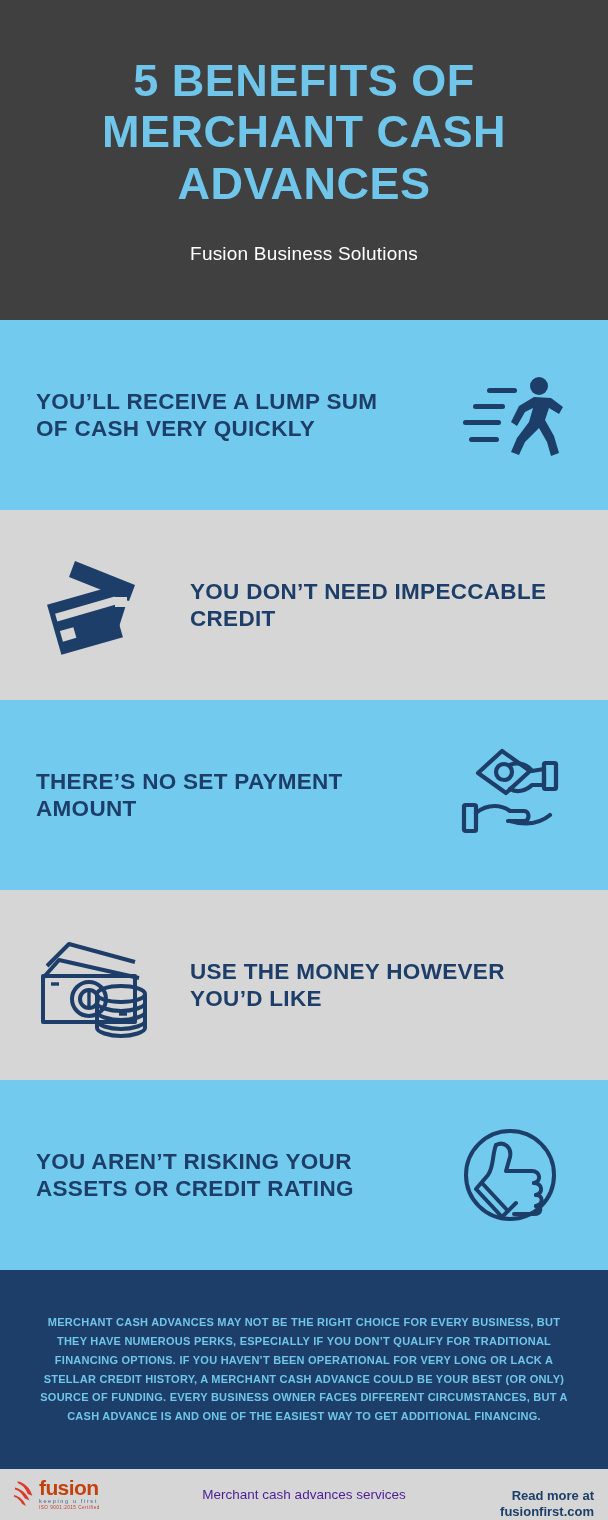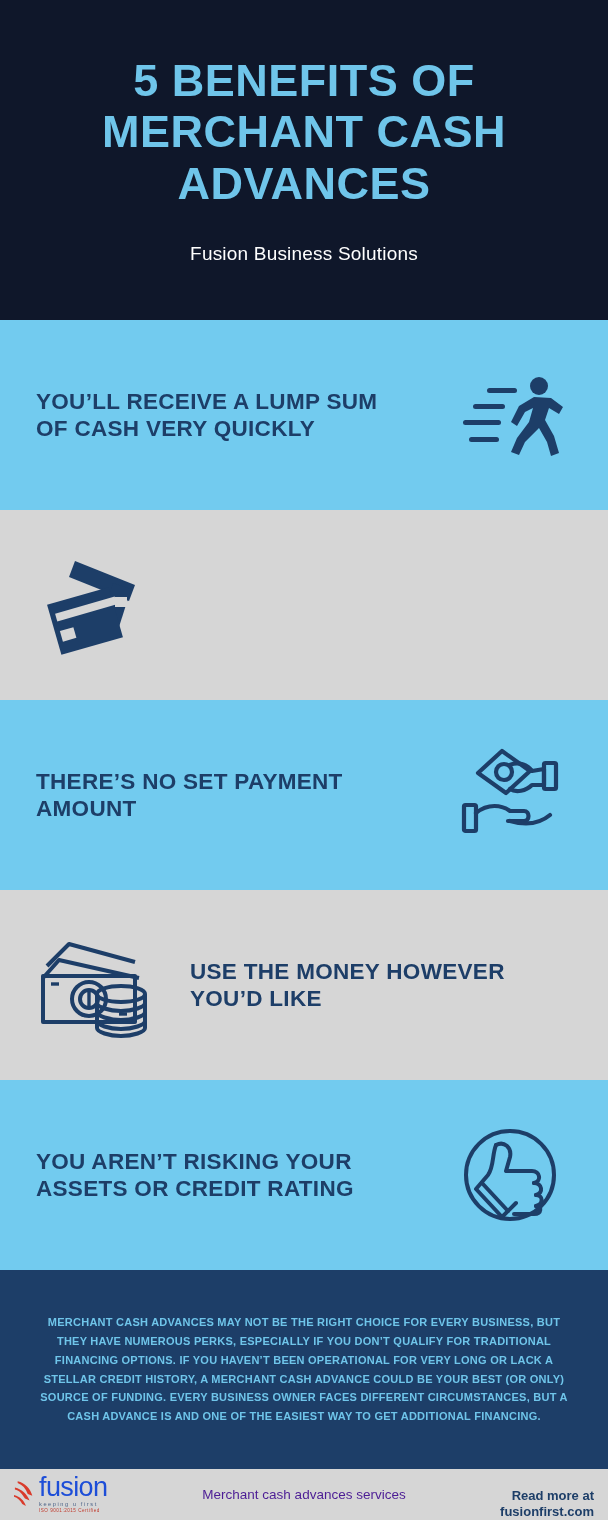--- a/index.html
+++ b/index.html
@@ -5,21 +5,21 @@
   * { margin:0; padding:0; box-sizing:border-box; }
   html, body {
     width:608px; height:1520px;
     font-family:"Liberation Sans", sans-serif;
     background:#d6d6d6;
   }
   .page { position:relative; width:608px; height:1520px; overflow:hidden; }
 
   
   .header {
-    background:#0f172a;
+    background:#404040;
     height:320px;
     display:flex; flex-direction:column;
     align-items:center; justify-content:center;
     padding:0 40px;
   }
   .header h1 {
     color:#6fc5ea;
     font-size:45px;
     line-height:1.14;
     font-weight:bold;
@@ -90,21 +90,21 @@
   .bottombar {
     background:#d6d6d6;
     height:50px;
     display:flex; align-items:center;
     padding:0 14px;
   }
   .logo-wrap { width:150px; display:flex; align-items:center; gap:3px; }
   .logo-mark { width:22px; height:30px; }
   .logo-text { line-height:1; }
   .logo-name {
-    color:#1d4ed8; font-size:27px; font-weight:normal;
+    color:#c2410c; font-size:21px; font-weight:bold;
     letter-spacing:-0.6px; display:block;
   }
   .logo-tag {
     color:#4a6287; font-size:5.6px; letter-spacing:1.6px;
     display:block; margin-top:1px;
   }
   .logo-cert {
     color:#c0392b; font-size:4.6px; letter-spacing:0.5px;
     display:block; margin-top:1px;
   }
@@ -149,20 +149,21 @@
         <g fill="#1d3e68">
           <path d="M32 6 L92 30 L86 46 L26 22 Z"></path>
           <path d="M70 28 L88 34 L76 72 L58 66 Z"></path>
           <rect x="72" y="42" width="12" height="10" fill="#d6d6d6"></rect>
           <path d="M10 40 L74 40 L74 92 L10 92 Z" transform="rotate(-16 42 66)"></path>
           <rect x="12" y="50" width="62" height="8" fill="#d6d6d6" transform="rotate(-16 43 54)"></rect>
           <rect x="18" y="74" width="14" height="11" fill="#d6d6d6" transform="rotate(-16 25 79)"></rect>
         </g>
       </svg>
     </div>
+    <div class="txt">You don’t need impeccable credit</div>
   </div>
 
   <div class="band blue icon-right t3">
     <div class="ico">
       <svg width="104" height="100" viewBox="0 0 104 100">
         <g fill="none" stroke="#1d3e68" stroke-width="4.2" stroke-linejoin="round" stroke-linecap="round">
           <path d="M20 28 L44 6 L72 26 L48 48 Z"></path>
           <circle cx="46" cy="27" r="8"></circle>
           <path d="M52 20 C60 16 70 20 74 26 L86 24 L86 40 L74 40 C68 46 58 48 52 44"></path>
           <rect x="86" y="18" width="12" height="26" rx="1.5"></rect>

